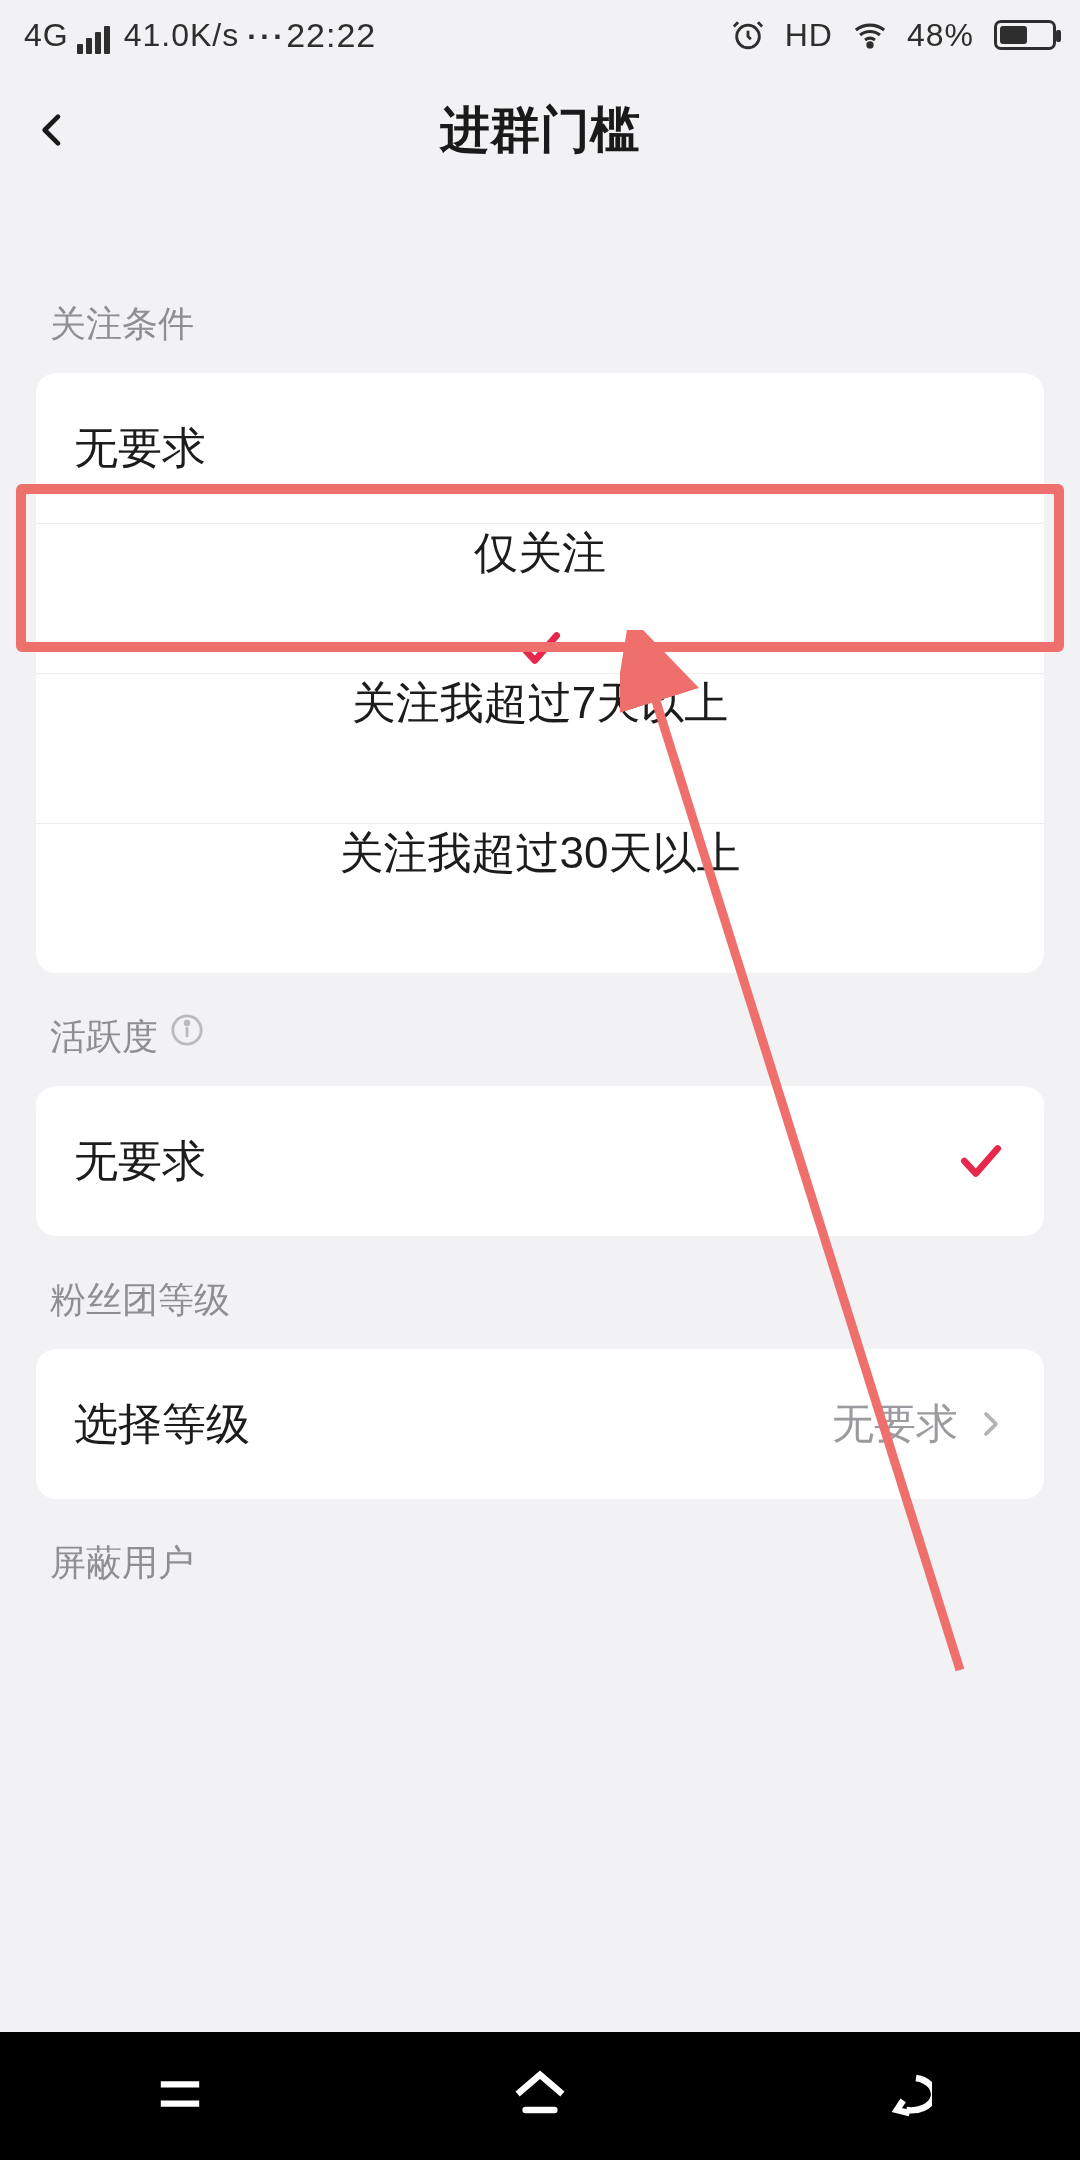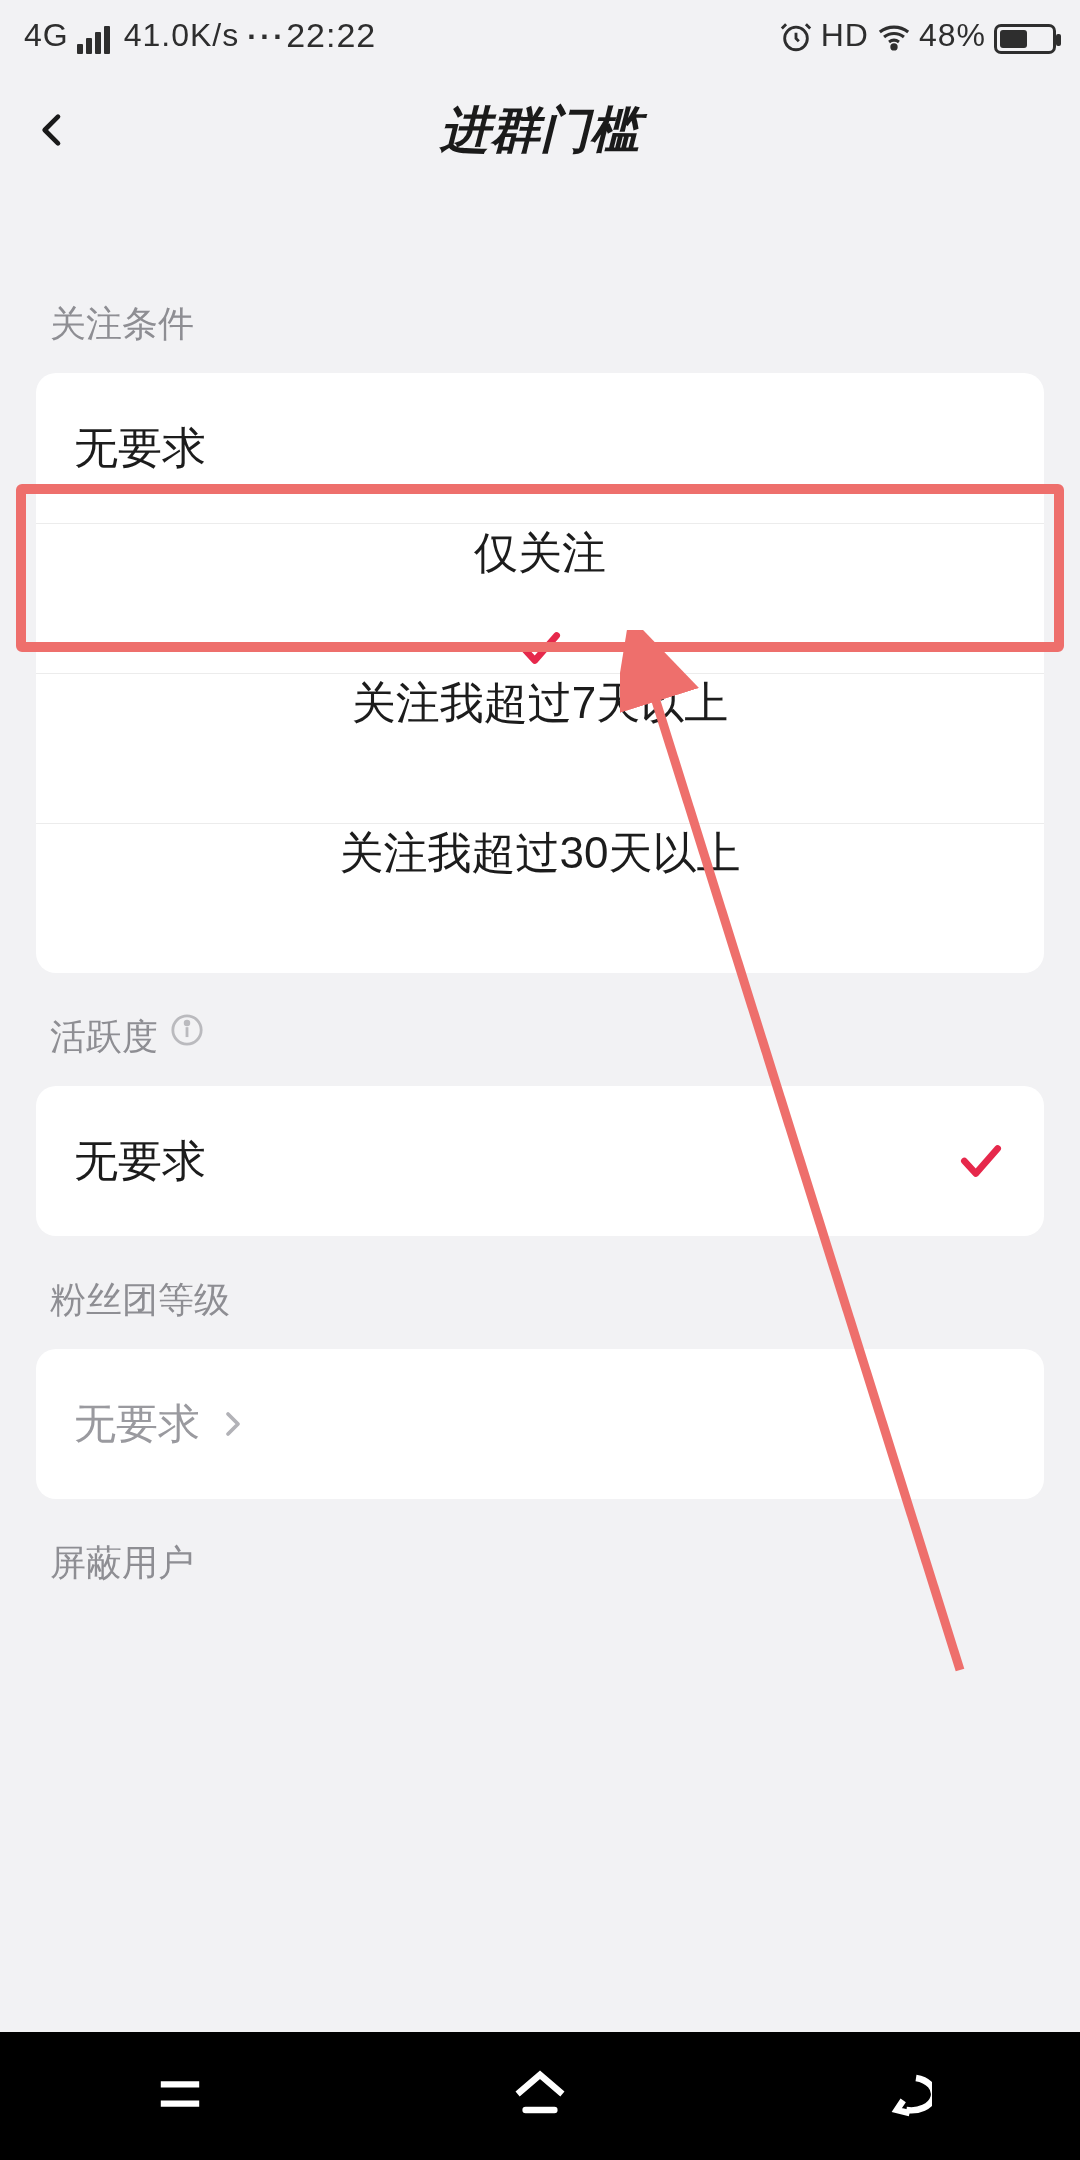--- a/index.html
+++ b/index.html
@@ -12,21 +12,21 @@
       display: flex;
       align-items: center;
       padding: 0 24px;
       font-size: 32px;
       color: #2e2e2e;
       font-weight: 500;
       letter-spacing: 1px;
     }
     .status-left { display: flex; align-items: flex-end; gap: 8px; }
     .status-center { flex: 1; text-align: left; font-size: 34px; }
-    .status-right { display: flex; align-items: flex-end; gap: 8px; }
+    .status-right { display: flex; align-items: center; gap: 20px; }
     .sig-bars { display: inline-flex; align-items: flex-end; gap: 3px; }
     .sig-bars span { width: 6px; background: #2e2e2e; display: inline-block; border-radius: 1px; }
     .sig-bars span:nth-child(1){height:10px}
     .sig-bars span:nth-child(2){height:16px}
     .sig-bars span:nth-child(3){height:22px}
     .sig-bars span:nth-child(4){height:28px}
     .dots { letter-spacing: 3px; font-weight: 700; font-size: 30px; }
     .wifi-ic, .alarm-ic { width: 34px; height: 34px; }
     .battery {
       width: 62px; height: 30px; border: 3px solid #2e2e2e; border-radius: 7px; position: relative;
@@ -35,21 +35,20 @@
       content:""; position:absolute; right:-8px; top:7px; width:5px; height:12px; background:#2e2e2e; border-radius:2px;
     }
     .battery .fill { position:absolute; left:3px; top:3px; bottom:3px; width:48%; background:#2e2e2e; border-radius:3px; }
 
     
     .title-bar {
       height: 120px;
       display: flex;
       align-items: center;
       padding: 0 28px;
-      font-style: italic;
     }
     .back-btn { width: 50px; height: 50px; display:flex; align-items:center; justify-content:center; }
     .title-text {
       flex: 1; text-align: center; font-size: 50px; font-weight: 600; color: #1a1a1a;
       margin-left: -50px; 
     }
 
     
     .section-label {
       font-size: 36px;
@@ -184,20 +183,21 @@
       <polyline points="4 12 9.5 18 20 6"></polyline>
     </svg>
   </div>
 </div>
 
 <div class="section-label">
   <span>粉丝团等级</span>
 </div>
 <div class="card">
   <div class="row">
+    <span class="label">选择等级</span>
     <span class="value">无要求</span>
     <svg class="chev-ic" viewBox="0 0 24 24" fill="none" stroke="currentColor" stroke-width="3" stroke-linecap="round" stroke-linejoin="round">
       <polyline points="8 4 16 12 8 20"></polyline>
     </svg>
   </div>
 </div>
 
 <div class="section-label" style="padding-bottom:0">
   <span>屏蔽用户</span>
 </div>

